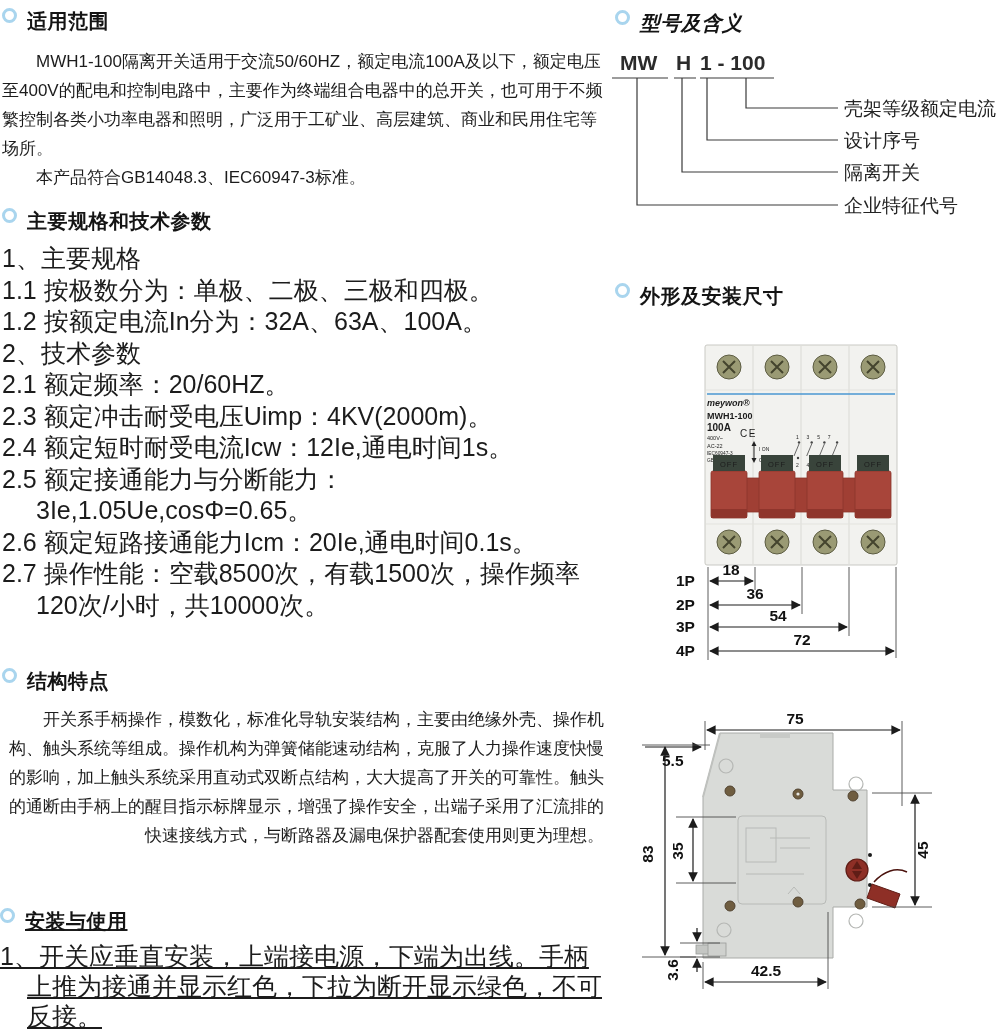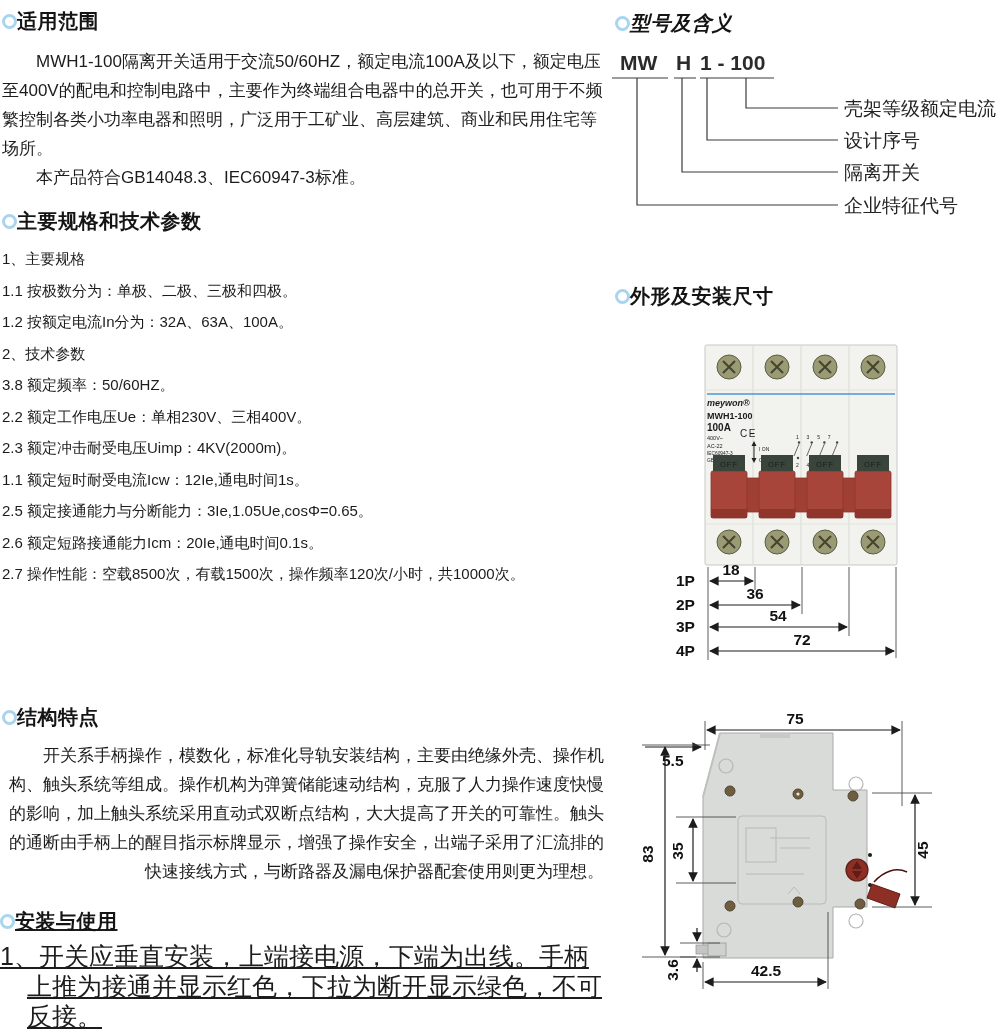--- a/index.html
+++ b/index.html
@@ -1,30 +1,30 @@
 <!DOCTYPE html>
 <html><head>
 <meta charset="utf-8">
 <style>
   * { margin:0; padding:0; box-sizing:border-box; }
   html,body { background:#ffffff; }
   body { font-family:"Liberation Sans","DejaVu Sans",sans-serif; color:#1c1c1c; }
   .page { position:relative; width:1000px; height:1031px; background:#ffffff; overflow:hidden; }
 
   .sec { position:absolute; }
-  .sec-head { display:flex; align-items:center; }
+  .sec-head { display:flex; align-items:flex-start; gap:10px; }
   .bullet { width:15px; height:15px; border:3px solid #a9d5ee; border-radius:50%; background:#fff; flex:0 0 auto; }
   .sec-head h2 { font-size:20px; font-weight:bold; color:#141414; letter-spacing:0.5px; }
 
   .para { font-size:17px; line-height:29px; color:#1c1c1c; width:602px; }
   .indent { text-indent:2em; }
   .sec-scope .para:first-of-type { margin-top:12px; }
 
   .spec-list { list-style:none; margin-top:8px; }
-  .spec-list li { font-size:15px; line-height:31.5px; padding-left:34px; text-indent:-34px; width:608px; }
+  .spec-list li { font-size:25px; line-height:31.5px; padding-left:34px; text-indent:-34px; width:608px; }
 
   .inst-list { list-style:none; margin-top:6px; }
   .inst-list li { font-size:25px; line-height:30px; padding-left:27px; text-indent:-27px; width:606px; }
 
   svg { position:absolute; overflow:visible; }
   svg text { font-family:"Liberation Sans","DejaVu Sans",sans-serif; fill:#1c1c1c; }
   .mcode { font-size:21px; font-weight:bold; fill:#2b2b2b; }
   .mlabel { font-size:19px; fill:#232323; }
   .mline { stroke:#3a3a3a; stroke-width:1.2; fill:none; }
 
@@ -50,31 +50,30 @@
   <section class="sec sec-specs" style="left:2px; top:208px;">
     <div class="sec-head">
       <span class="bullet"></span>
       <h2>主要规格和技术参数</h2>
     </div>
     <ul class="spec-list">
       <li>1、主要规格</li>
       <li>1.1 按极数分为：单极、二极、三极和四极。</li>
       <li>1.2 按额定电流In分为：32A、63A、100A。</li>
       <li>2、技术参数</li>
-      <li>3.8 额定频率：50/60HZ。</li>
-      <li>2.2 额定工作电压Ue：单相230V、三相400V。</li>
+      <li>2.1 额定频率：20/60HZ。</li>
       <li>2.3 额定冲击耐受电压Uimp：4KV(2000m)。</li>
-      <li>1.1 额定短时耐受电流Icw：12Ie,通电时间1s。</li>
+      <li>2.4 额定短时耐受电流Icw：12Ie,通电时间1s。</li>
       <li>2.5 额定接通能力与分断能力：3Ie,1.05Ue,cosΦ=0.65。</li>
       <li>2.6 额定短路接通能力Icm：20Ie,通电时间0.1s。</li>
       <li>2.7 操作性能：空载8500次，有载1500次，操作频率120次/小时，共10000次。</li>
     </ul>
   </section>
 
-  <section class="sec sec-structure" style="left:2px; top:704px;">
+  <section class="sec sec-structure" style="left:2px; top:668px;">
     <div class="sec-head">
       <span class="bullet"></span>
       <h2>结构特点</h2>
     </div>
     <p class="para indent" style="margin-top:10px;text-align:right;">开关系手柄操作，模数化，标准化导轨安装结构，主要由绝缘外壳、操作机构、触头系统等组成。操作机构为弹簧储能速动结构，克服了人力操作速度快慢的影响，加上触头系统采用直动式双断点结构，大大提高了开关的可靠性。触头的通断由手柄上的醒目指示标牌显示，增强了操作安全，出端子采用了汇流排的快速接线方式，与断路器及漏电保护器配套使用则更为理想。</p>
   </section>
 
   <section class="sec sec-install" style="left:0; top:908px;text-decoration:underline;">
     <div class="sec-head">
       <span class="bullet"></span>

